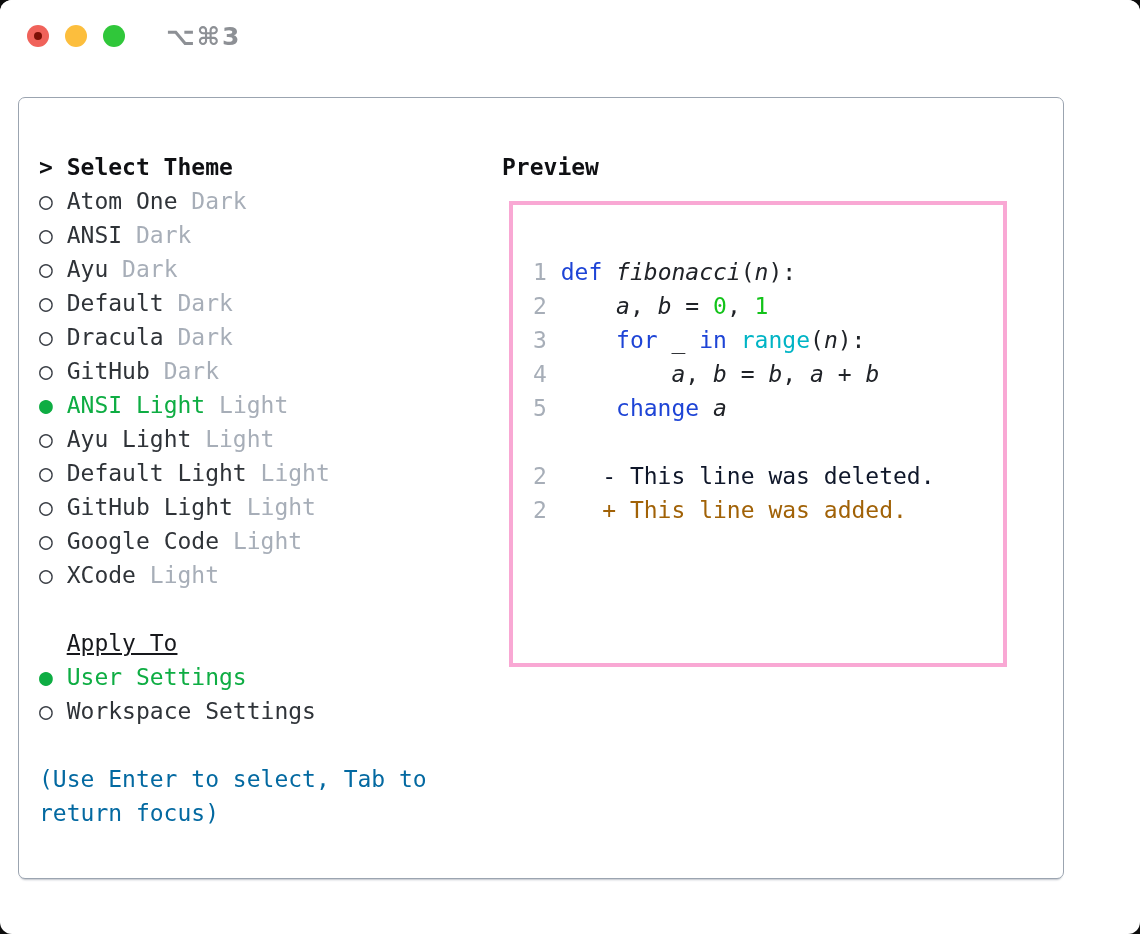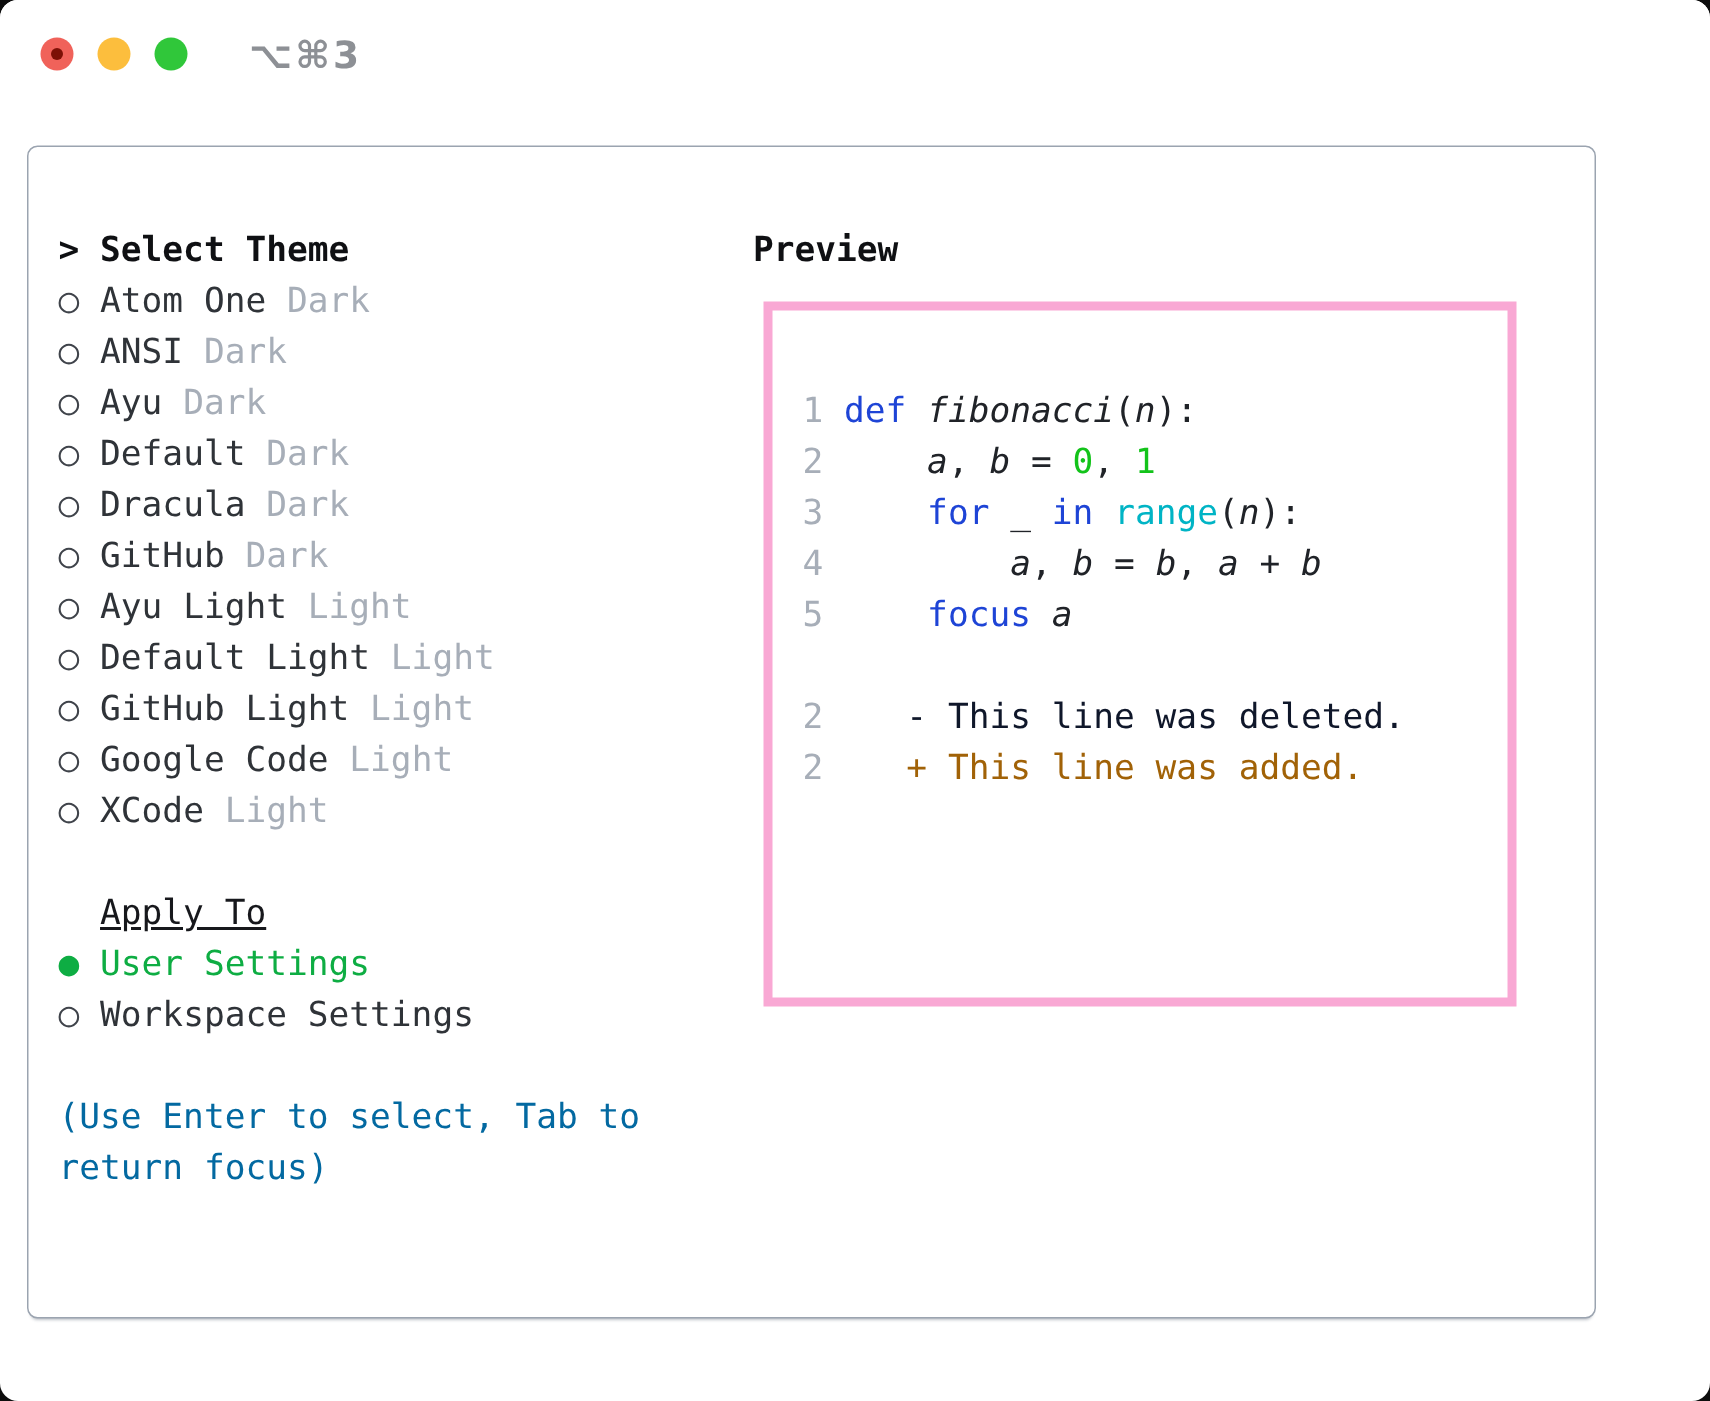--- a/index.html
+++ b/index.html
@@ -46,21 +46,21 @@
   .apply-title{padding-left:2ch;color:#17181c;text-decoration:underline;}
   .opt-label{color:#2f3338;}
   .help-line{color:#0369a1;}
   
   .preview-title{
     position:absolute;left:483px;top:52px;height:34px;line-height:34px;
     font-size:23px;font-weight:bold;color:#0f1013;white-space:pre;
   }
   .preview-box{
     position:absolute;left:490px;top:103px;width:470px;height:408px;
-    border:6px solid #f9a8d4;background:#ffffff;
+    border:4px solid #f9a8d4;background:#ffffff;
     padding:50px 0 0 20px;box-sizing:content-box;
   }
   .cline{height:34px;line-height:34px;font-size:23px;white-space:pre;}
   .ln{display:inline-block;width:2ch;color:#a7aeb8;}
   .tok-pl{color:#202328;}
   .tok-id{color:#202328;font-style:italic;}
   .tok-kw{color:#1e44d6;}
   .tok-fn{color:#00b4c5;}
   .tok-num{color:#13c31a;}
   .tok-ctx{color:#9aa1ab;}
@@ -85,20 +85,21 @@
 
     <div class="left-col">
       <div class="lrow list-header"><span class="prompt">&gt;</span><span>Select Theme</span></div>
       <div id="theme-list">
           <div class="lrow"><span class="bullet">○ </span><span class="theme-name">Atom One</span><span class="variant"> Dark</span></div>
           <div class="lrow"><span class="bullet">○ </span><span class="theme-name">ANSI</span><span class="variant"> Dark</span></div>
           <div class="lrow"><span class="bullet">○ </span><span class="theme-name">Ayu</span><span class="variant"> Dark</span></div>
           <div class="lrow"><span class="bullet">○ </span><span class="theme-name">Default</span><span class="variant"> Dark</span></div>
           <div class="lrow"><span class="bullet">○ </span><span class="theme-name">Dracula</span><span class="variant"> Dark</span></div>
           <div class="lrow"><span class="bullet">○ </span><span class="theme-name">GitHub</span><span class="variant"> Dark</span></div>
+          <div class="lrow row-selected"><span class="bullet">● </span><span class="theme-name">ANSI Light</span><span class="variant"> Light</span></div>
           <div class="lrow"><span class="bullet">○ </span><span class="theme-name">Ayu Light</span><span class="variant"> Light</span></div>
           <div class="lrow"><span class="bullet">○ </span><span class="theme-name">Default Light</span><span class="variant"> Light</span></div>
           <div class="lrow"><span class="bullet">○ </span><span class="theme-name">GitHub Light</span><span class="variant"> Light</span></div>
           <div class="lrow"><span class="bullet">○ </span><span class="theme-name">Google Code</span><span class="variant"> Light</span></div>
           <div class="lrow"><span class="bullet">○ </span><span class="theme-name">XCode</span><span class="variant"> Light</span></div>
         </div>
       <div class="spacer"></div>
       <div class="lrow apply-title">Apply To</div>
       <div id="apply-list">
           <div class="lrow row-selected"><span class="bullet">● </span><span class="opt-label">User Settings</span></div>
@@ -108,20 +109,20 @@
       <div class="lrow help-line">(Use Enter to select, Tab to</div>
       <div class="lrow help-line">return focus)</div>
     </div>
 
     <div class="preview-title">Preview</div>
     <div class="preview-box" id="preview-box">
         <div class="cline"><span class="ln">1</span><span class="tok-kw">def</span><span class="tok-pl"> </span><span class="tok-id">fibonacci</span><span class="tok-pl">(</span><span class="tok-id">n</span><span class="tok-pl">):</span></div>
         <div class="cline"><span class="ln">2</span><span class="tok-pl">    </span><span class="tok-id">a</span><span class="tok-pl">, </span><span class="tok-id">b</span><span class="tok-pl"> = </span><span class="tok-num">0</span><span class="tok-pl">, </span><span class="tok-num">1</span></div>
         <div class="cline"><span class="ln">3</span><span class="tok-pl">    </span><span class="tok-kw">for</span><span class="tok-pl"> </span><span class="tok-id">_</span><span class="tok-pl"> </span><span class="tok-kw">in</span><span class="tok-pl"> </span><span class="tok-fn">range</span><span class="tok-pl">(</span><span class="tok-id">n</span><span class="tok-pl">):</span></div>
         <div class="cline"><span class="ln">4</span><span class="tok-pl">        </span><span class="tok-id">a</span><span class="tok-pl">, </span><span class="tok-id">b</span><span class="tok-pl"> = </span><span class="tok-id">b</span><span class="tok-pl">, </span><span class="tok-id">a</span><span class="tok-pl"> + </span><span class="tok-id">b</span></div>
-        <div class="cline"><span class="ln">5</span><span class="tok-pl">    </span><span class="tok-kw">focus</span><span class="tok-pl"> </span><span class="tok-id">a</span></div>
+        <div class="cline"><span class="ln">5</span><span class="tok-pl">    </span><span class="tok-kw">change</span><span class="tok-pl"> </span><span class="tok-id">a</span></div>
         <div class="cline"><span class="ln"></span></div>
         <div class="cline"><span class="ln">2</span><span class="tok-del">   - This line was deleted.</span></div>
         <div class="cline"><span class="ln">2</span><span class="tok-add">   + This line was added.</span></div>
       </div>
 
   </div>
 </div>
 
 </body></html>

